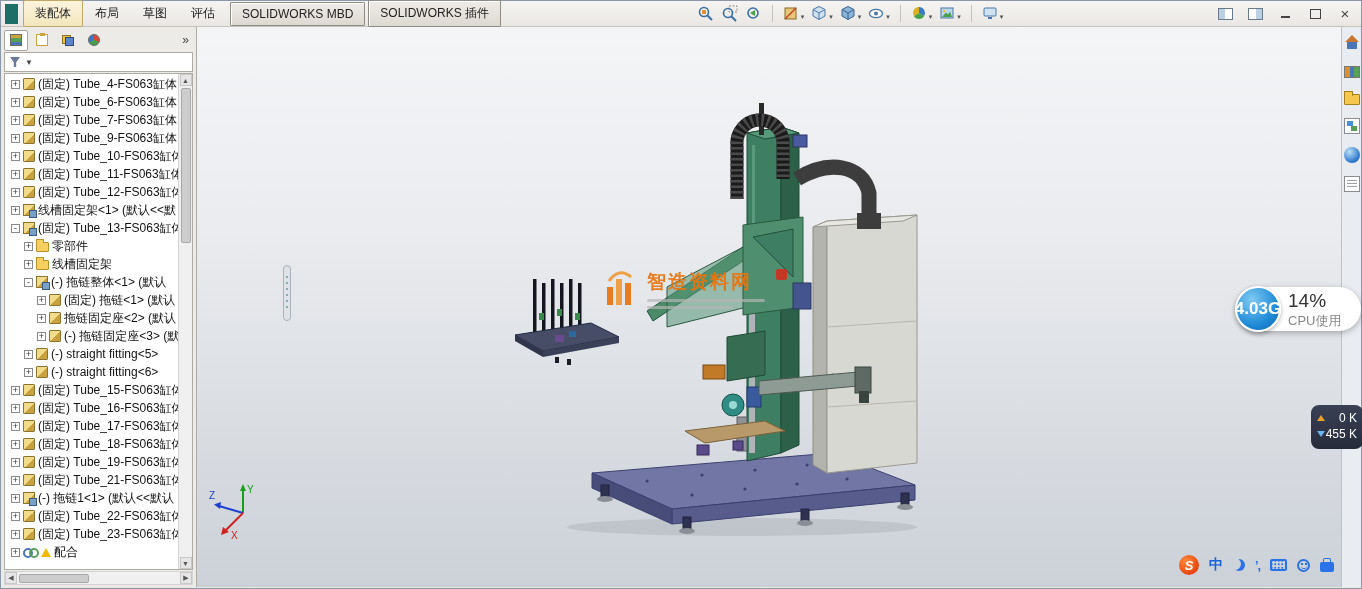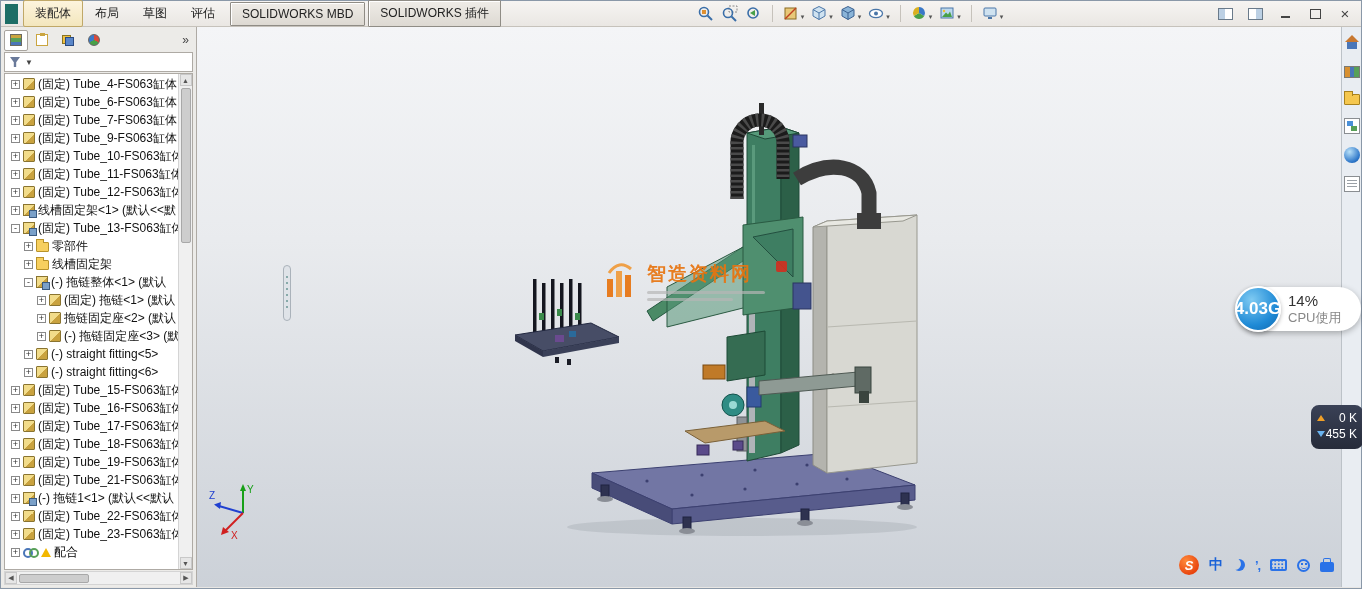--- a/index.html
+++ b/index.html
@@ -88,21 +88,21 @@
 
   
   .viewport { flex:1; position:relative; overflow:hidden;
     background:linear-gradient(180deg,#f4f5f7 0%,#e9ebee 38%,#ccd1d8 100%); }
   .model-svg { position:absolute; left:300px; top:48px; }
 
   .grip { position:absolute; left:86px; top:238px; width:8px; height:56px; background:#dfe3e8; border:1px solid #aab2ba; border-radius:4px; }
   .grip::before { content:""; position:absolute; left:2px; top:10px; width:2px; height:36px;
     background:repeating-linear-gradient(#8aa 0 2px,transparent 2px 6px); }
 
-  .watermark { position:absolute; left:408px; top:232px; width:200px; opacity:.92; display:flex; gap:8px; align-items:flex-start; }
+  .watermark { position:absolute; left:408px; top:240px; width:200px; opacity:.92; display:flex; gap:8px; align-items:flex-start; }
   .wm-text-col { padding-top:2px; }
   .wm-title { font-size:19px; font-weight:bold; color:#e8740f; letter-spacing:2px; }
   .wm-bar { height:3px; background:#b5b5b5; opacity:.75; border-radius:2px; margin-top:4px; }
   .wm-bar.b1 { width:118px; } .wm-bar.b2 { width:86px; }
   .wm-seal { position:absolute; right:18px; top:2px; width:11px; height:11px; background:#d03020; border-radius:2px; }
 
   .triad { position:absolute; left:10px; top:452px; }
 
   
   .strip { width:20px; flex:none; background:#e9edf2; border-left:1px solid #bcc2c8; display:flex; flex-direction:column; align-items:center; padding-top:8px; gap:13px; }
@@ -121,21 +121,21 @@
     background:repeating-linear-gradient(#9aa0a6 0 1px,transparent 1px 3px); }
 
   
   .cpu { position:absolute; left:1236px; top:286px; width:124px; height:44px; background:#fff;
     border-radius:22px; box-shadow:0 2px 6px rgba(0,0,0,.28); display:flex; align-items:center; z-index:20; }
   .cpu-ball { width:46px; height:46px; flex:none; margin-left:-2px; border-radius:50%; border:2px solid #fff;
     background:radial-gradient(circle at 35% 28%,#7ecaf2,#1f8ad6 62%,#0e66ac); color:#fff;
     font-weight:bold; font-size:17px; display:flex; align-items:center; justify-content:center;
     box-shadow:0 2px 4px rgba(0,0,0,.3); }
   .cpu-txt { margin-left:7px; line-height:1.25; }
-  .cpu-pct { font-size:15px; color:#333; }
+  .cpu-pct { font-size:19px; color:#333; }
   .cpu-label { font-size:13px; color:#888; }
 
   .net { position:absolute; left:1310px; top:404px; width:52px; height:44px; border-radius:8px;
     background:linear-gradient(#3a4156,#262b3a); padding:5px 6px; z-index:20; }
   .net-row { display:flex; align-items:center; justify-content:space-between; height:16px; }
   .nw-up { width:0; height:0; border-left:4px solid transparent; border-right:4px solid transparent; border-bottom:6px solid #f0a028; }
   .nw-dn { width:0; height:0; border-left:4px solid transparent; border-right:4px solid transparent; border-top:6px solid #6ab4f0; }
   .net-val { color:#fff; font-size:12px; }
 
   .ime { position:absolute; left:1178px; top:554px; display:flex; align-items:center; gap:10px; z-index:20; }

